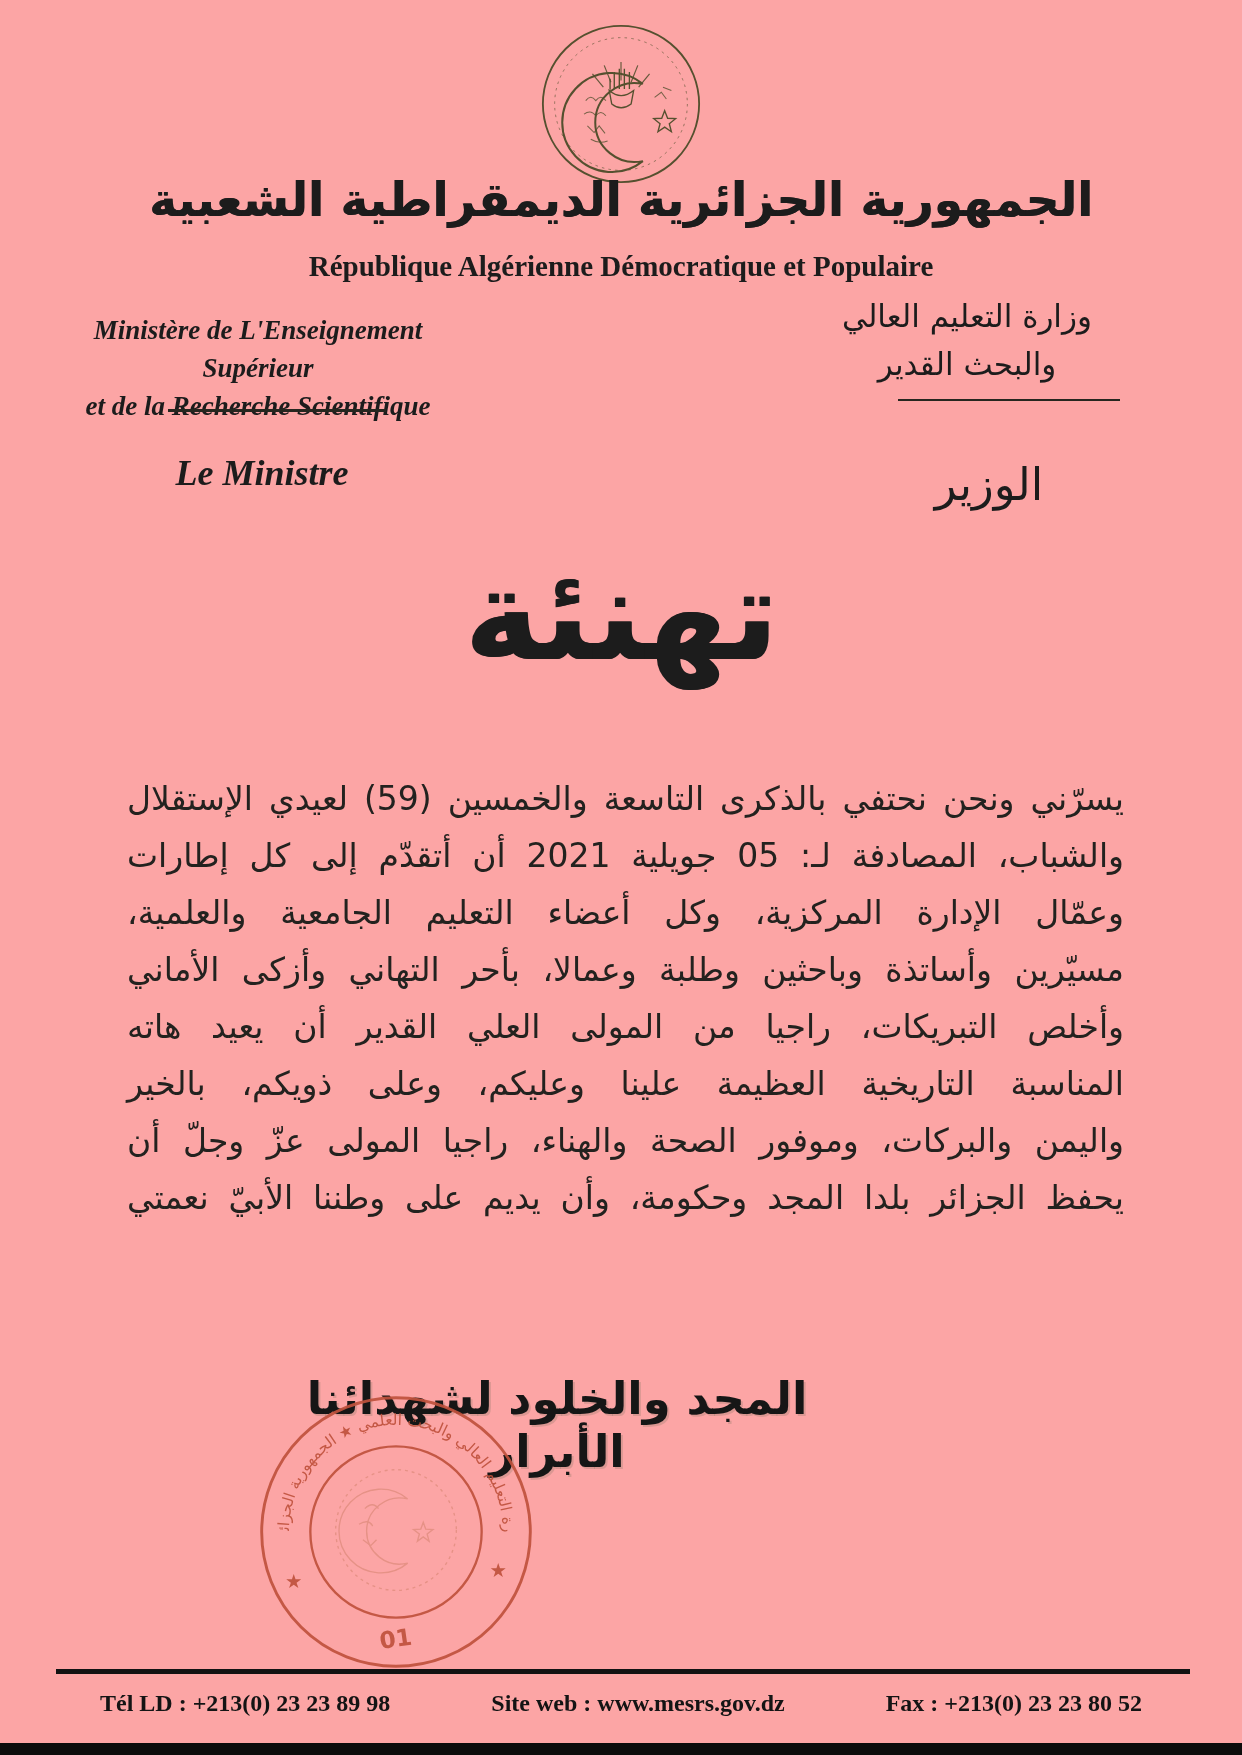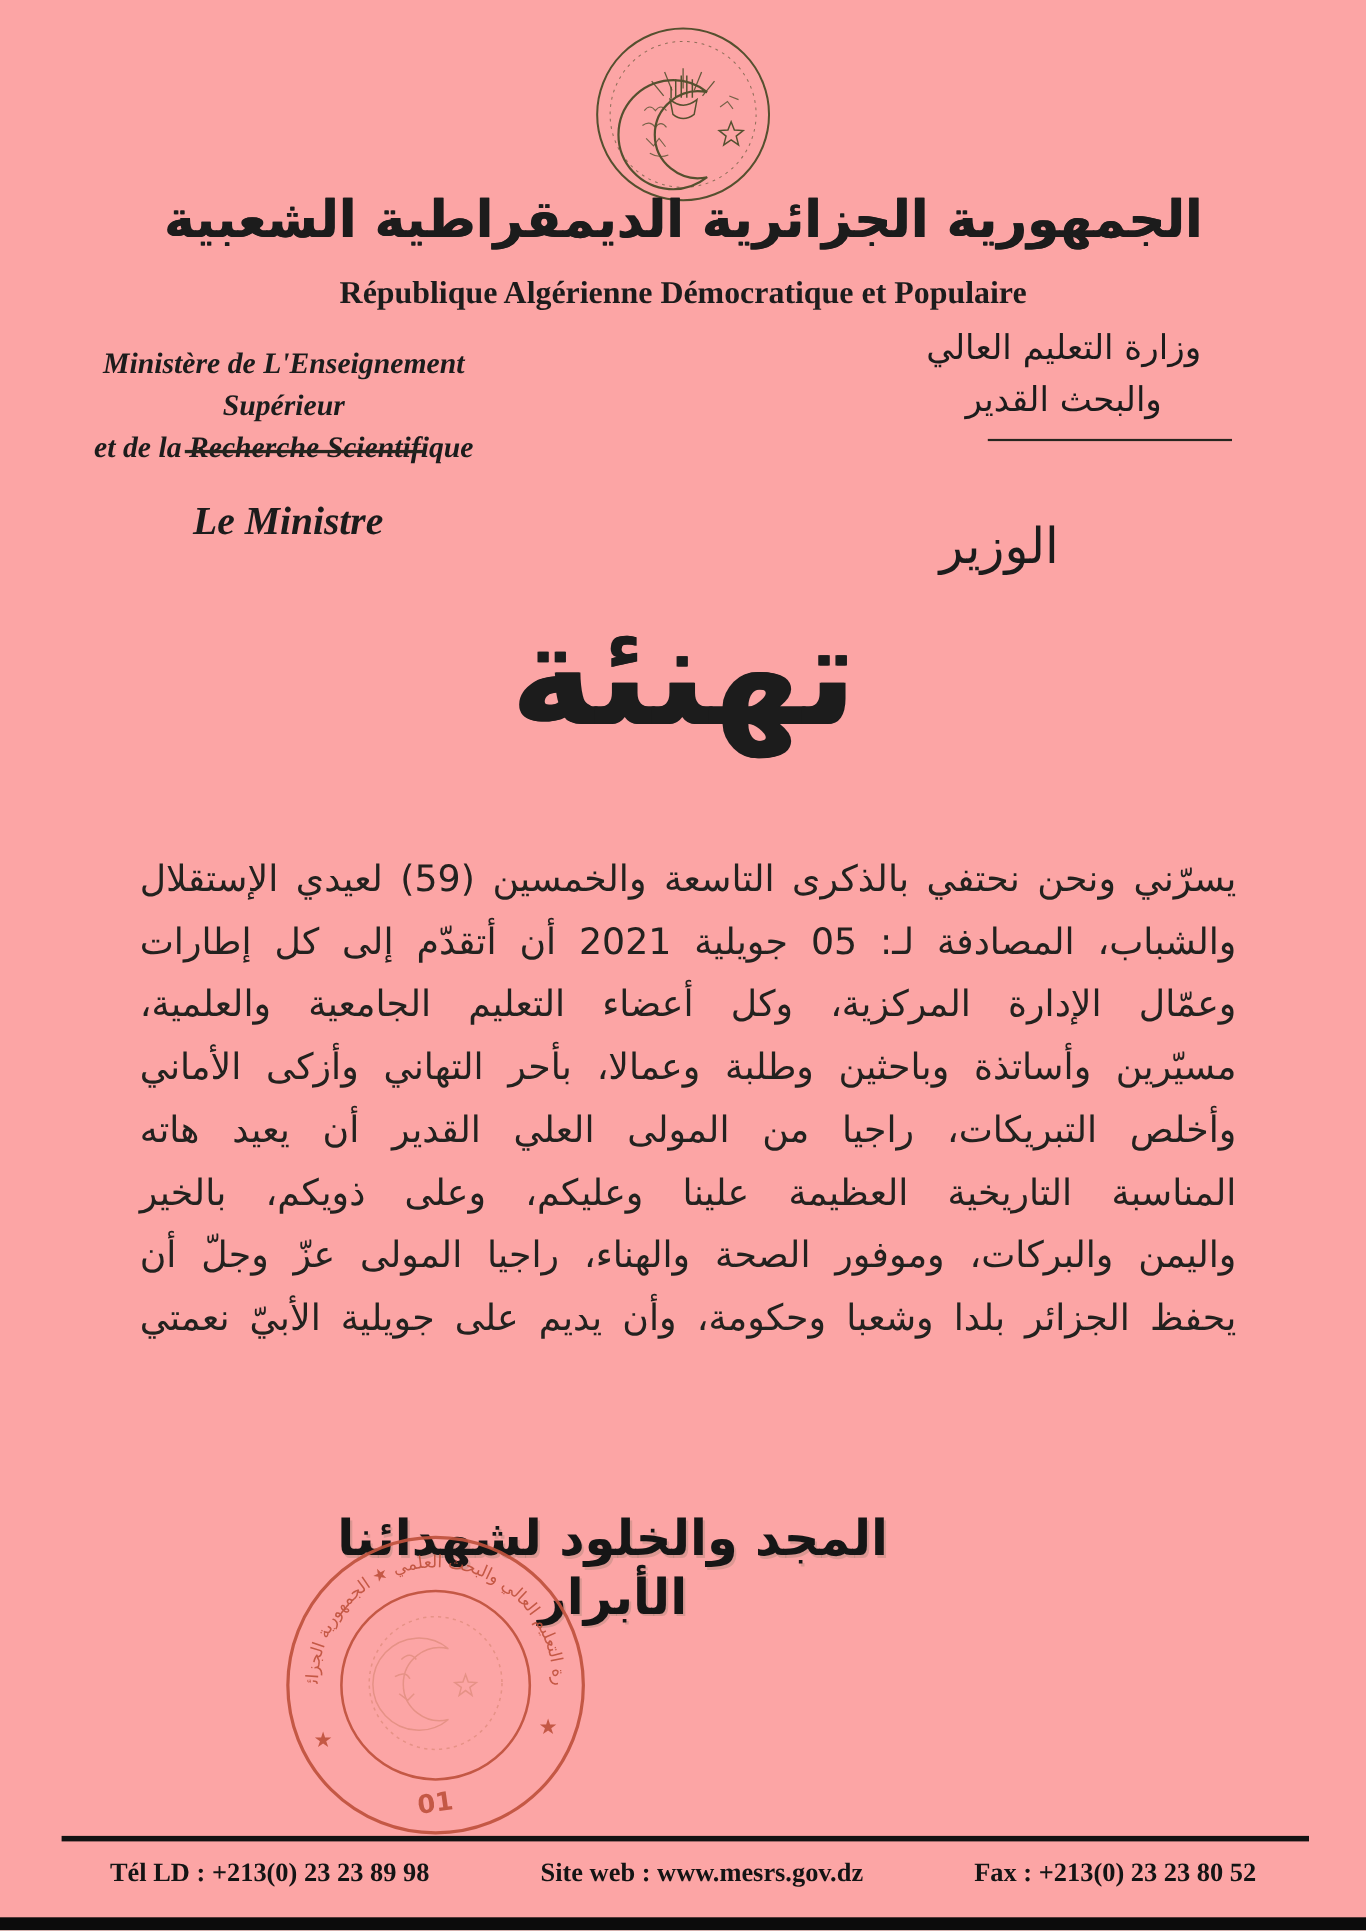--- a/index.html
+++ b/index.html
@@ -45,22 +45,22 @@
   .ministry-ar{
     position:absolute;top:292px;right:100px;width:350px;
     text-align:center;direction:rtl;line-height:1.55;
     font-size:31px;
   }
   .ministry-ar-rule{
     position:absolute;top:399px;right:122px;width:222px;
     border-top:2px solid #26261f;
   }
   .al-wazir{
-    position:absolute;top:470px;right:118px;width:270px;
-    text-align:left;direction:rtl;
+    position:absolute;top:458px;right:118px;width:270px;
+    text-align:center;direction:rtl;
     font-size:45px;font-weight:500;
   }
   
   .heading{
     position:absolute;top:540px;left:0;width:100%;
     text-align:center;direction:rtl;
     font-size:128px;font-weight:bold;
     text-shadow:1px 0 0 #1c1c1c;
   }
   .body-text{
@@ -152,21 +152,21 @@
   <div class="heading">تهنئة</div>
 
   <div class="body-text">
     <div class="line">يسرّني ونحن نحتفي بالذكرى التاسعة والخمسين (59) لعيدي الإستقلال</div>
     <div class="line">والشباب، المصادفة لـ: 05 جويلية 2021 أن أتقدّم إلى كل إطارات</div>
     <div class="line">وعمّال الإدارة المركزية، وكل أعضاء التعليم الجامعية والعلمية،</div>
     <div class="line">مسيّرين وأساتذة وباحثين وطلبة وعمالا، بأحر التهاني وأزكى الأماني</div>
     <div class="line">وأخلص التبريكات، راجيا من المولى العلي القدير أن يعيد هاته</div>
     <div class="line">المناسبة التاريخية العظيمة علينا وعليكم، وعلى ذويكم، بالخير</div>
     <div class="line">واليمن والبركات، وموفور الصحة والهناء، راجيا المولى عزّ وجلّ أن</div>
-    <div class="line">يحفظ الجزائر بلدا وشعبا وحكومة، وأن يديم على جويلية الأبيّ نعمتي</div>
+    <div class="line">يحفظ الجزائر بلدا المجد وحكومة، وأن يديم على وطننا الأبيّ نعمتي</div>
   </div>
 
   <div class="motto">المجد والخلود لشهدائنا الأبرار</div>
 
   <div class="stamp">
     <svg width="292" height="292" viewBox="0 0 300 300">
       <defs>
         <path id="stamp-arc" d="M 40,150 A 110,110 0 1 1 260,150" fill="none"></path>
       </defs>
       <circle cx="150" cy="150" r="138" fill="none" stroke="#c0523d" stroke-width="3"></circle>

